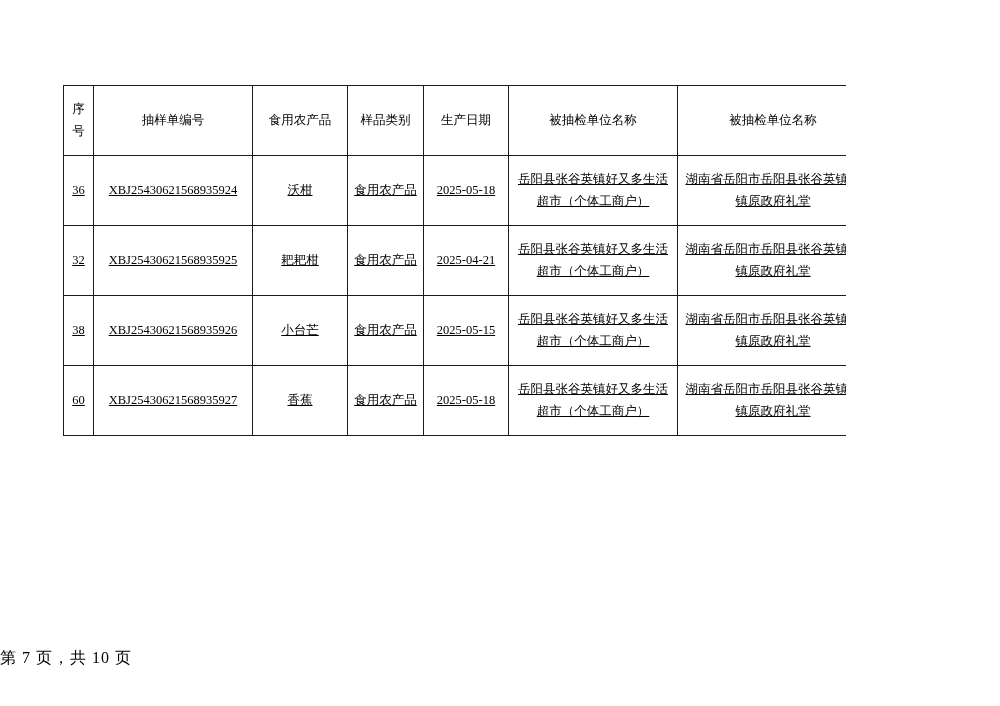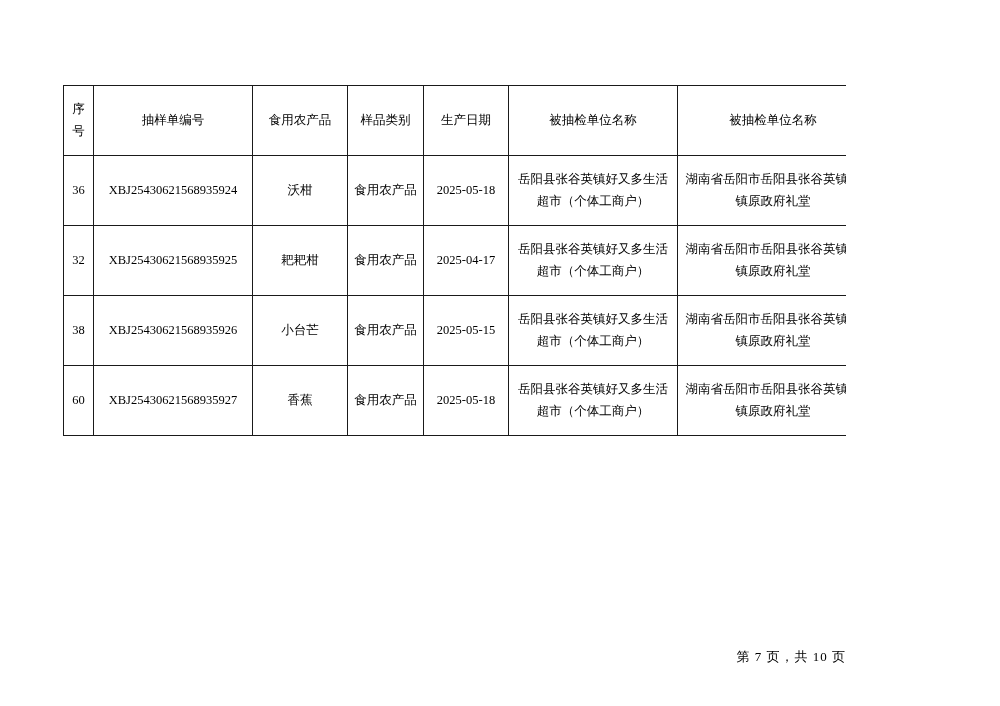--- a/index.html
+++ b/index.html
@@ -30,28 +30,28 @@
     text-align: center;
     vertical-align: middle;
     font-size: 12.5px;
     font-weight: normal;
     line-height: 1.75;
     padding: 2px 3px;
     word-break: break-word;
     overflow-wrap: break-word;
   }
   table.inspection thead tr { height: 70px; }
-  table.inspection tbody tr { height: 70px; }
+  table.inspection tbody tr { height: 70px; text-decoration: underline; }
   .footer {
     position: absolute;
     left: 0;
     top: 648px;
     width: 100%;
-    text-align: right;
-    font-size: 13px;
+    text-align: left;
+    font-size: 16px;
     letter-spacing: 1px;
   }
 </style>
 </head>
 <body>
 
 <div class="page">
 
   <table class="inspection">
     <colgroup>
@@ -85,21 +85,21 @@
           <td>2025-05-18</td>
           <td>岳阳县张谷英镇好又多生活超市（个体工商户）</td>
           <td>湖南省岳阳市岳阳县张谷英镇集镇原政府礼堂</td>
           <td>合格</td>
         </tr>
         <tr>
           <td>32</td>
           <td>XBJ25430621568935925</td>
           <td>耙耙柑</td>
           <td>食用农产品</td>
-          <td>2025-04-17</td>
+          <td>2025-04-21</td>
           <td>岳阳县张谷英镇好又多生活超市（个体工商户）</td>
           <td>湖南省岳阳市岳阳县张谷英镇集镇原政府礼堂</td>
           <td>合格</td>
         </tr>
         <tr>
           <td>38</td>
           <td>XBJ25430621568935926</td>
           <td>小台芒</td>
           <td>食用农产品</td>
           <td>2025-05-15</td>

